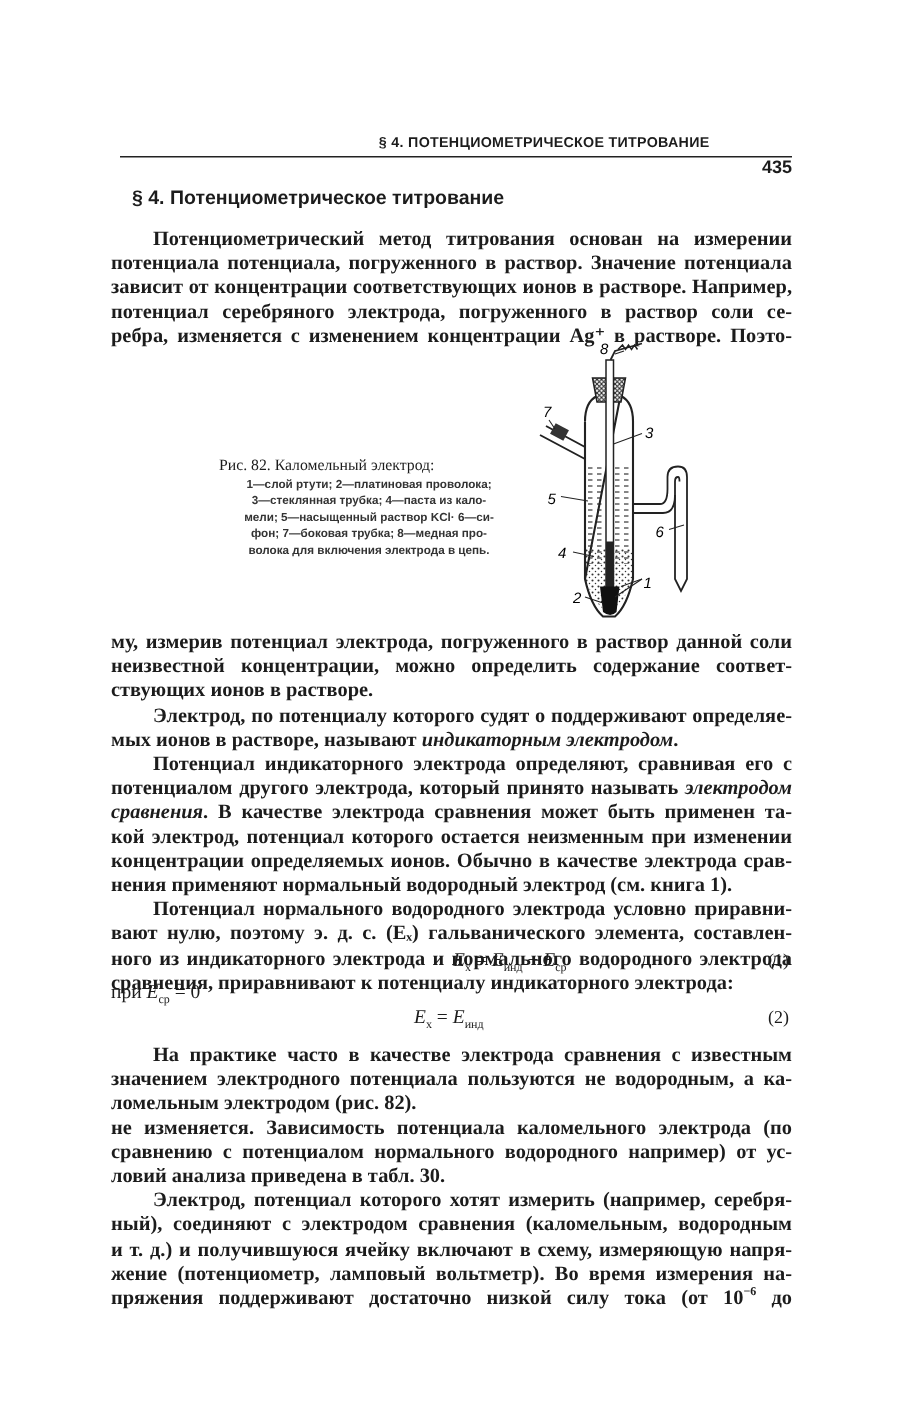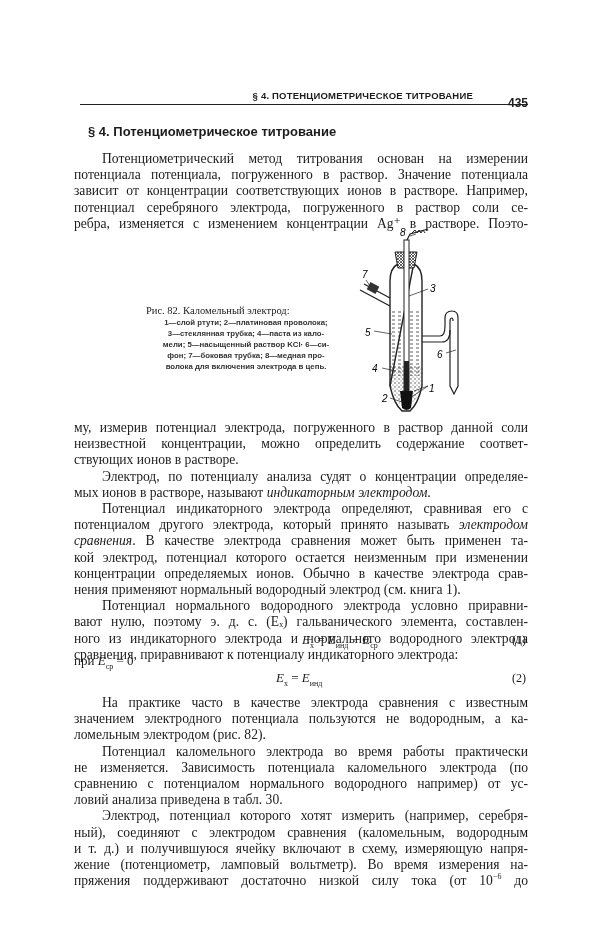--- a/index.html
+++ b/index.html
@@ -15,33 +15,34 @@
   .running-head {
     position: absolute; left: 80px; top: 88px; width: 448px; height: 16px;
     border-bottom: 1.5px solid #222;
   }
   .running-head .rh-title {
     position: absolute; right: 55px; top: 2px;
     font-family: "Liberation Sans", "DejaVu Sans", sans-serif;
     font-size: 9.5px; font-weight: bold; letter-spacing: 0.2px;
   }
   .running-head .rh-page {
-    position: absolute; right: 0; top: 8px;
+    position: absolute; right: 0; top: 16px;
     font-family: "Liberation Sans", "DejaVu Sans", sans-serif;
     font-size: 12px; font-weight: bold;
   }
   .section-title {
     position: absolute; left: 88px; top: 124px;
     font-family: "Liberation Sans", "DejaVu Sans", sans-serif;
     font-size: 13px; font-weight: bold;
   }
   .text-block {
     position: absolute; left: 74px; width: 454px;
     font-size: 13.6px; line-height: 16.2px;
     text-align: justify;
+    font-weight: bold;
   }
   .line { display: block; text-align: justify; text-align-last: justify; white-space: nowrap; }
   .line.last { text-align-last: left; }
   .line.ind { padding-left: 28px; }
   i, .it { font-style: italic; }
   sup { font-size: 8px; vertical-align: super; line-height: 0; }
   .caption {
     position: absolute; left: 146px; top: 286px; width: 200px;
     font-family: "Liberation Sans", "DejaVu Sans", sans-serif;
     margin-top: 19px;
@@ -143,21 +144,21 @@
       <line x1="66" y1="8" x2="60" y2="10" stroke="#222" stroke-width="0.7"></line>
       <text x="50" y="10" font-size="10" font-style="italic" font-family="Liberation Sans, sans-serif">8</text>
     </svg>
   </div>
 
   <div class="text-block" style="top:420px;">
     <span class="line">му, измерив потенциал электрода, погруженного в раствор данной соли</span>
     <span class="line">неизвестной концентрации, можно определить содержание соответ-</span>
     <span class="line last">ствующих ионов в растворе.</span>
 
-    <span class="line ind">Электрод, по потенциалу анализа судят о концентрации определяе-</span>
+    <span class="line ind">Электрод, по потенциалу которого судят о поддерживают определяе-</span>
     <span class="line last"><span>мых ионов в растворе, называют </span><i>индикаторным электродом</i><span>.</span></span>
 
     <span class="line ind">Потенциал индикаторного электрода определяют, сравнивая его с</span>
     <span class="line"><span>потенциалом другого электрода, который принято называть </span><i>электродом</i></span>
     <span class="line"><i>сравнения</i><span>. В качестве электрода сравнения может быть применен та-</span></span>
     <span class="line">кой электрод, потенциал которого остается неизменным при изменении</span>
     <span class="line">концентрации определяемых ионов. Обычно в качестве электрода срав-</span>
     <span class="line last">нения применяют нормальный водородный электрод (см. книга 1).</span>
 
     <span class="line ind">Потенциал нормального водородного электрода условно приравни-</span>
@@ -178,21 +179,20 @@
   <div class="formula" style="left:276px; top:670px;">
     <span>E</span><sub>x</sub><span style="font-style:normal"> = </span><span>E</span><sub>инд</sub>
   </div>
   <div class="eq-num" style="top:671px;">(2)</div>
 
   <div class="text-block" style="top:695px;">
     <span class="line ind">На практике часто в качестве электрода сравнения с известным</span>
     <span class="line">значением электродного потенциала пользуются не водородным, а ка-</span>
     <span class="line last">ломельным электродом (рис. 82).</span>
 
-    <span class="line ind">Потенциал каломельного электрода во время работы практически</span>
     <span class="line">не изменяется. Зависимость потенциала каломельного электрода (по</span>
     <span class="line">сравнению с потенциалом нормального водородного например) от ус-</span>
     <span class="line last">ловий анализа приведена в табл. 30.</span>
 
     <span class="line ind">Электрод, потенциал которого хотят измерить (например, серебря-</span>
     <span class="line">ный), соединяют с электродом сравнения (каломельным, водородным</span>
     <span class="line">и т. д.) и получившуюся ячейку включают в схему, измеряющую напря-</span>
     <span class="line">жение (потенциометр, ламповый вольтметр). Во время измерения на-</span>
     <span class="line"><span>пряжения поддерживают достаточно низкой силу тока (от 10</span><sup>−6</sup><span> до</span></span>
   </div>

